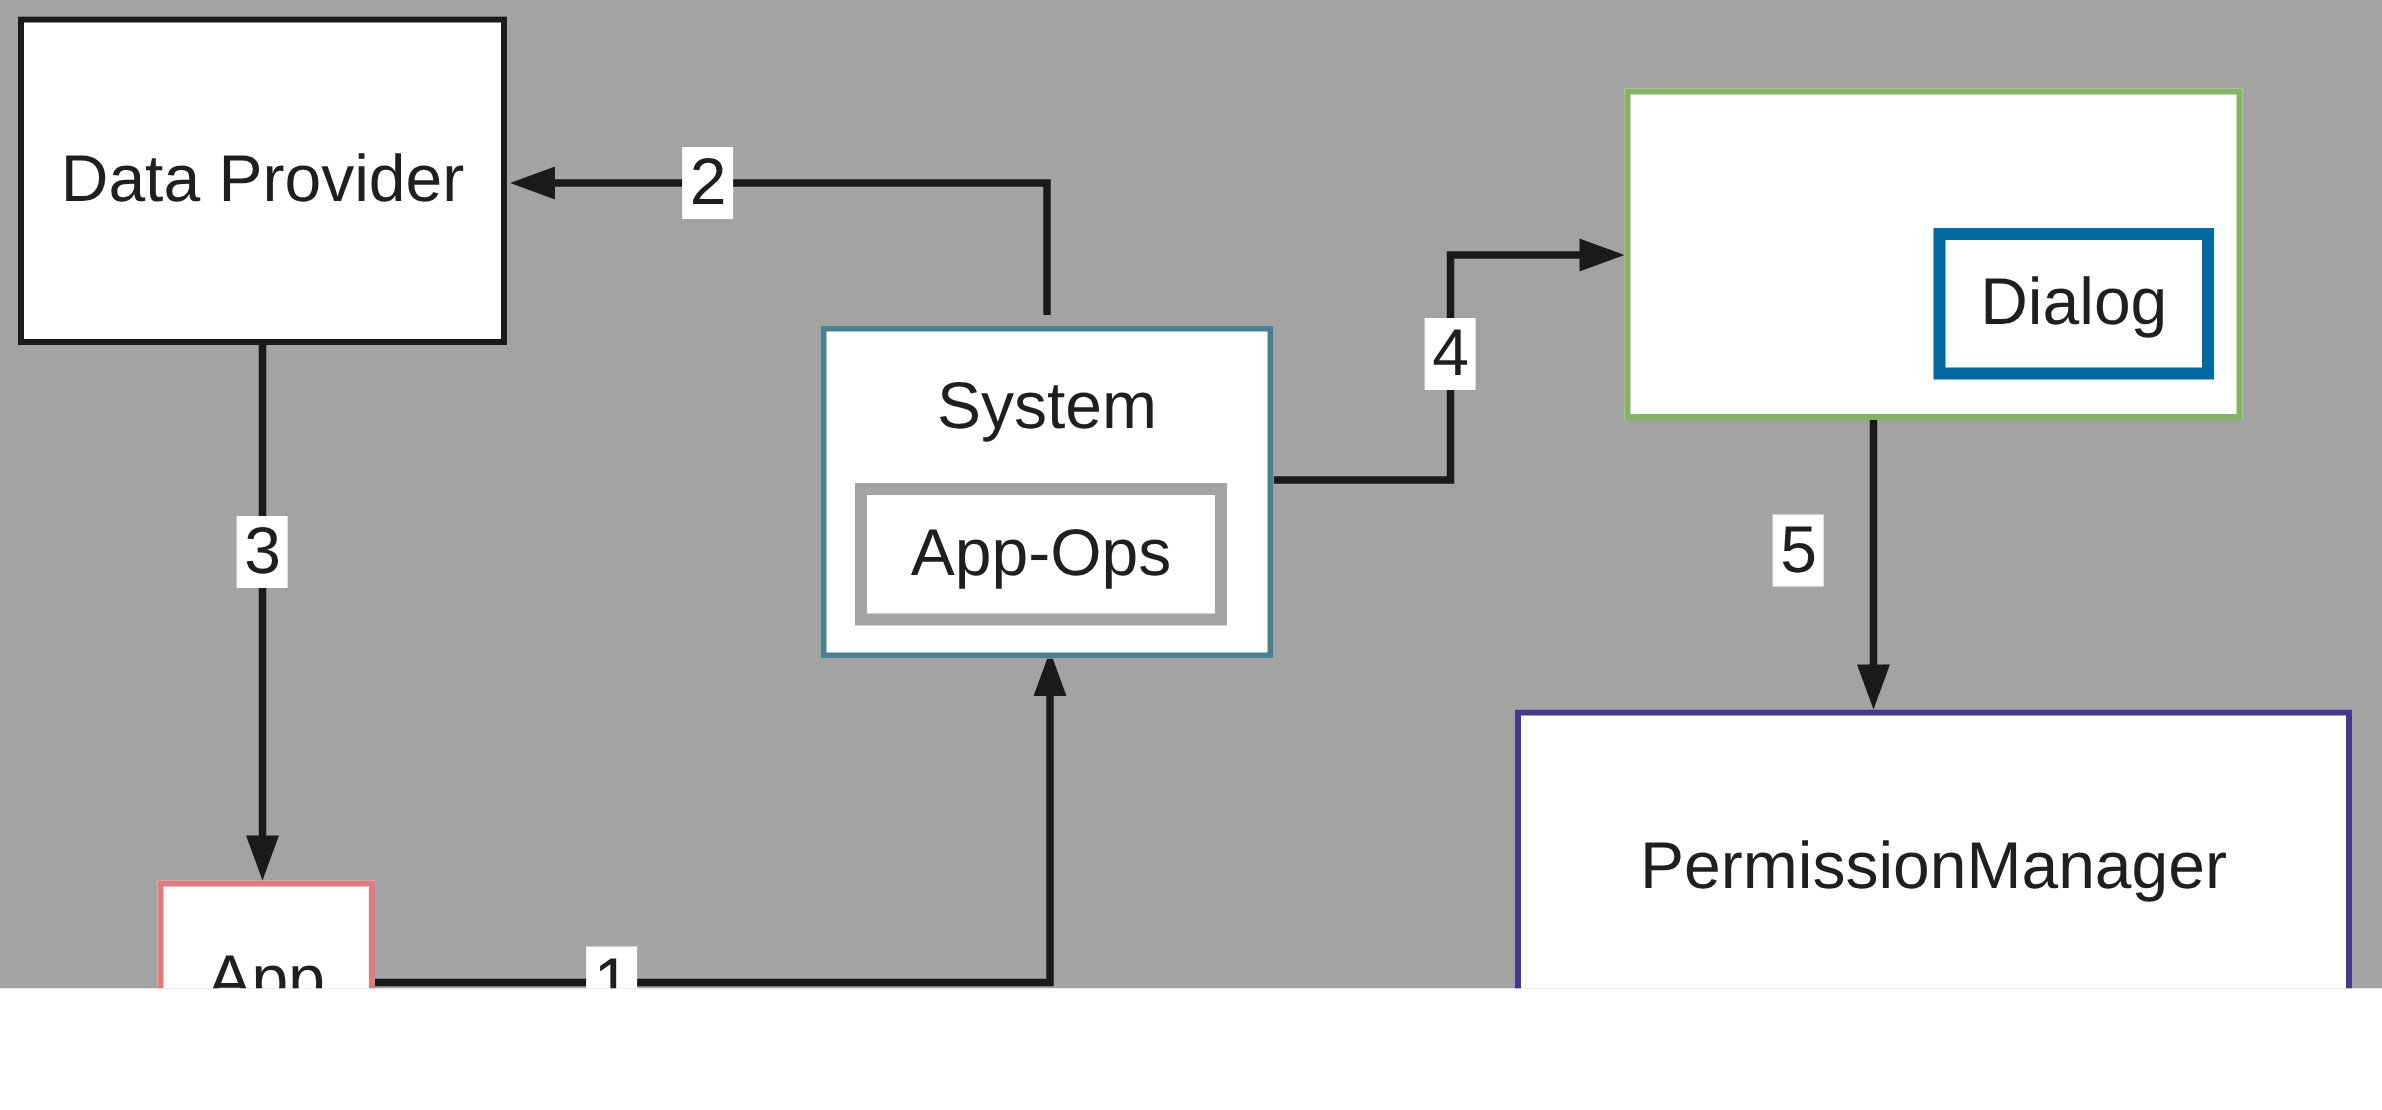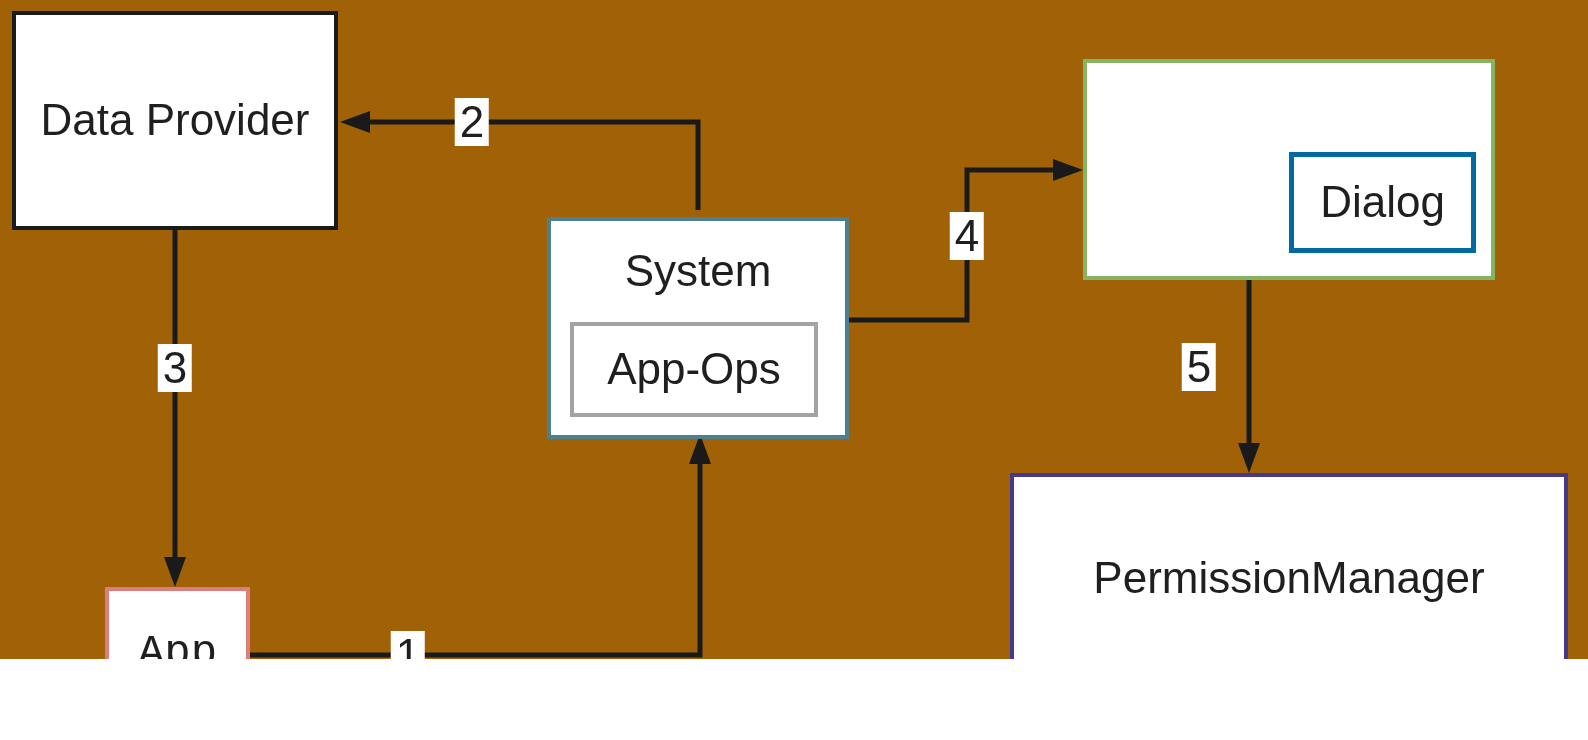--- a/index.html
+++ b/index.html
@@ -3,21 +3,21 @@
 <meta charset="utf-8">
 <style>
   * { margin: 0; padding: 0; box-sizing: border-box; }
   html, body { background: #ffffff; }
   body { font-family: "Liberation Sans", sans-serif; color: #1f1f1f; }
 
   .canvas {
     position: relative;
     width: 1588px;
     height: 659px;
-    background: #a16207;
+    background: #a3a3a3;
     overflow: hidden;
   }
 
   .edges-layer {
     position: absolute;
     left: 0; top: 0;
     width: 1588px; height: 740px;
   }
 
   .node {
@@ -31,51 +31,50 @@
     text-align: center;
   }
 
   .node-data-provider {
     left: 12px; top: 11px; width: 326px; height: 219px;
     border: 4px solid #1a1a1a;
   }
   .node-app {
     left: 105px; top: 587px; width: 145px; height: 133px;
     border: 4px solid #dd7e7e;
-    font-family: Liberation Mono, monospace;
   }
   .node-system {
     left: 547px; top: 217px; width: 302px; height: 222px;
     border: 4px solid #4d7f8e;
   }
   .node-system .group-title {
     position: absolute;
     left: 0; top: 0; width: 100%; height: 100px;
     display: flex; align-items: center; justify-content: center;
   }
   .node-app-ops {
     position: absolute;
     left: 19px; top: 101px; width: 248px; height: 95px;
-    border: 4px solid #a3a3a3;
+    border: 8px solid #a3a3a3;
     background: #ffffff;
     display: flex; align-items: center; justify-content: center;
   }
   .node-system-ui {
     left: 1083px; top: 59px; width: 412px; height: 221px;
     border: 4px solid #85b465;
   }
   .node-system-ui .group-title {
     position: absolute;
     left: 0; top: 0; width: 100%; height: 90px;
     display: flex; align-items: center; justify-content: center;
   }
   .node-dialog {
     position: absolute;
     left: 202px; top: 89px; width: 187px; height: 101px;
-    border: 5px solid #0369a1;
+    border: 8px solid #0369a1;
     background: #ffffff;
     display: flex; align-items: center; justify-content: center;
   }
   .node-permission-manager {
     left: 1010px; top: 473px; width: 558px; height: 210px;
     border: 4px solid #46398c;
   }
 
   .group-box { justify-content: flex-start; align-items: flex-start; }
 

